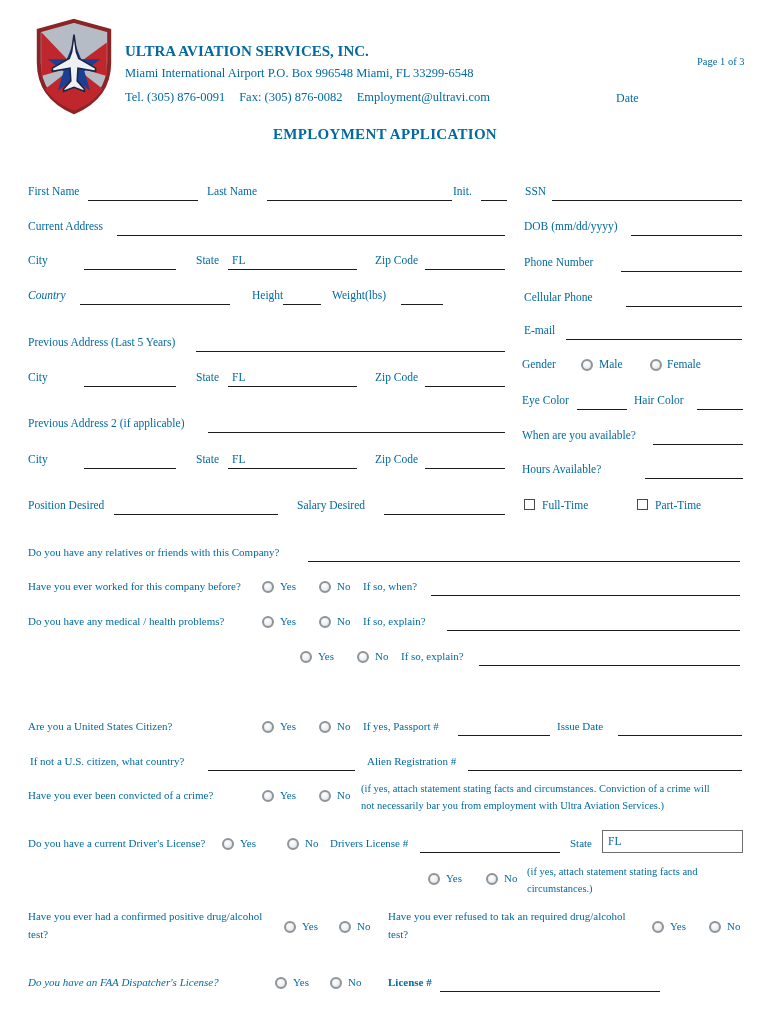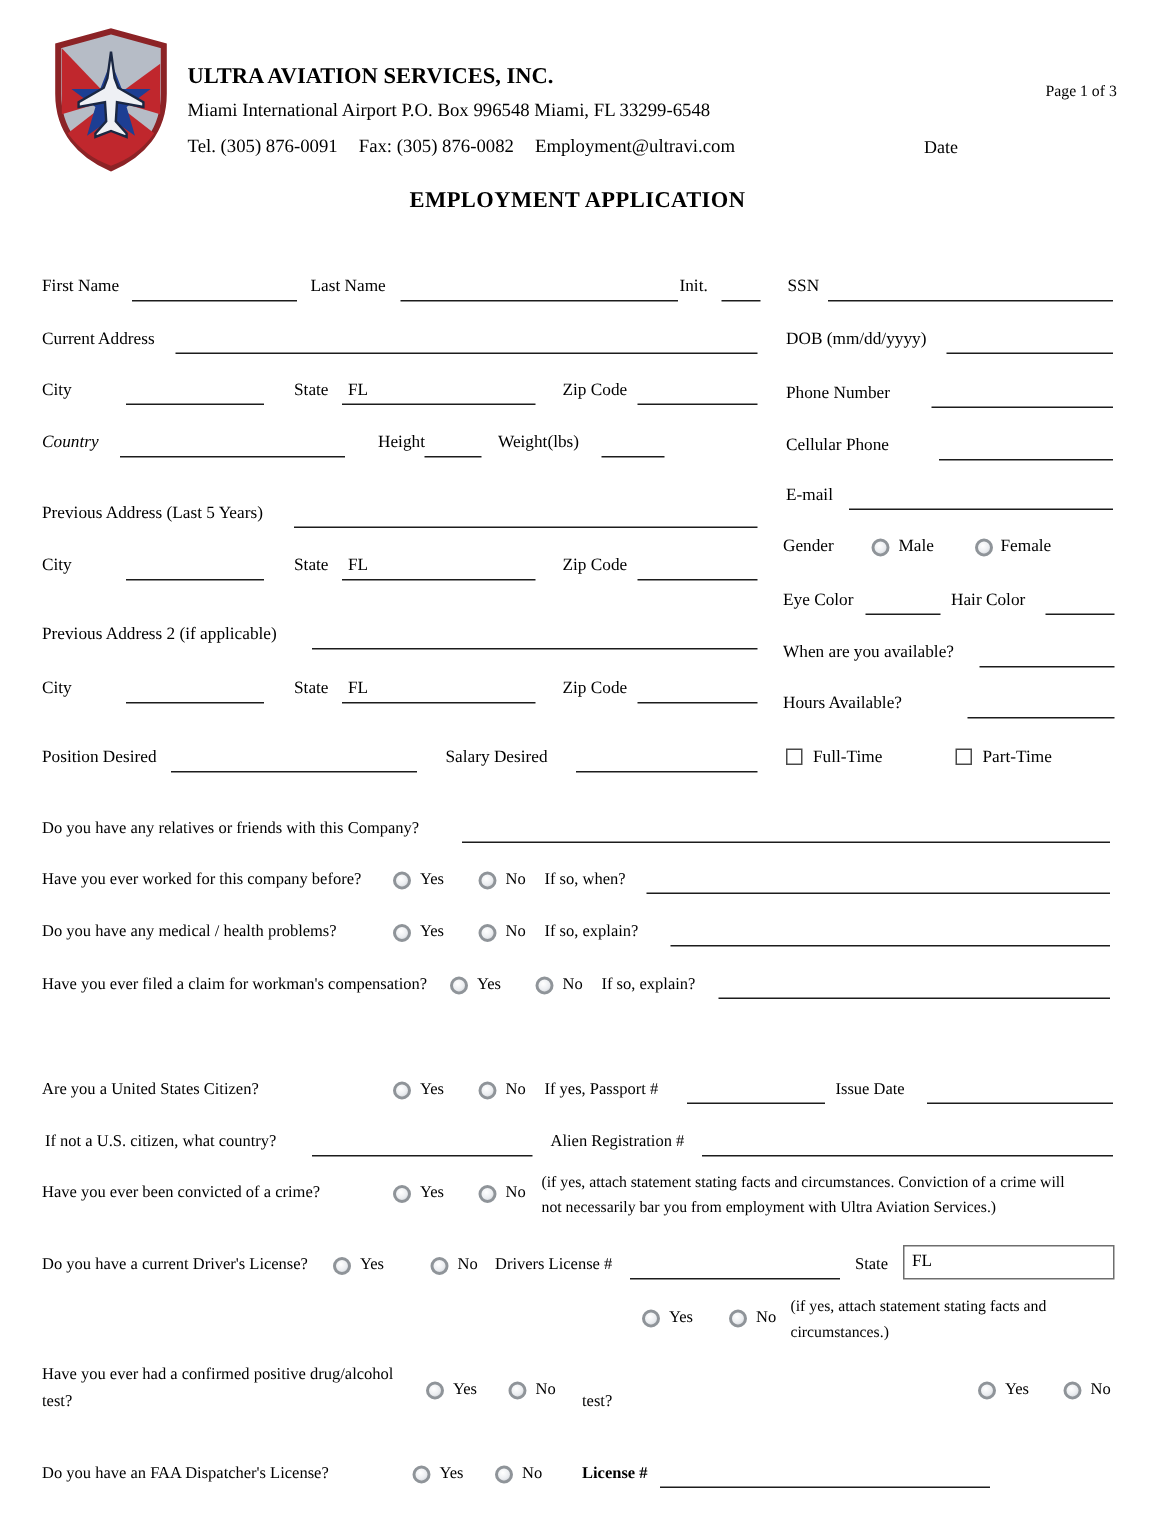--- a/index.html
+++ b/index.html
@@ -1,17 +1,17 @@
 <!DOCTYPE html>
 <html><head>
 <meta charset="utf-8">
 <style>
   html,body{margin:0;padding:0;background:#ffffff;}
   #page{position:relative;width:770px;height:1024px;background:#fff;overflow:hidden;
-        font-family:"Liberation Serif","DejaVu Serif",serif;color:#000000;}
+        font-family:"Liberation Serif","DejaVu Serif",serif;color:#0369a1;}
   .lbl{position:absolute;font-size:11.5px;line-height:14px;white-space:nowrap;}
   .q{position:absolute;font-size:11px;line-height:14px;white-space:nowrap;}
   .b{font-weight:bold;}
   .hr{position:absolute;height:3px;border-bottom:1px solid #1c1c1c;}
   .val{position:absolute;font-size:11.5px;line-height:14px;white-space:nowrap;}
   .radio{position:absolute;width:12px;height:12px;border-radius:50%;box-sizing:border-box;
          border:2px solid #8f9499;
          background:radial-gradient(circle at 40% 35%, #ffffff 0%, #eceef1 55%, #c7cbd1 100%);}
   .chk{position:absolute;width:11px;height:11px;box-sizing:border-box;border:1px solid #4a4a4a;background:#fff;}
   .box{position:absolute;box-sizing:border-box;border:1px solid #6e6e6e;background:#fff;}
@@ -142,21 +142,20 @@
   <div class="hr" style="left:431px;top:592px;width:309px;"></div>
 
   <span class="q" style="left:28px;top:614px;">Do you have any medical / health problems?</span>
   <div class="radio" style="left:262px;top:616px;"></div>
   <span class="q" style="left:280px;top:614px;">Yes</span>
   <div class="radio" style="left:319px;top:616px;"></div>
   <span class="q" style="left:337px;top:614px;">No</span>
   <span class="q" style="left:363px;top:614px;">If so, explain?</span>
   <div class="hr" style="left:447px;top:627px;width:293px;"></div>
 
-  <span class="q" style="left:28px;top:649px;">Have you ever filed a claim for workman's compensation?</span>
   <div class="radio" style="left:300px;top:651px;"></div>
   <span class="q" style="left:318px;top:649px;">Yes</span>
   <div class="radio" style="left:357px;top:651px;"></div>
   <span class="q" style="left:375px;top:649px;">No</span>
   <span class="q" style="left:401px;top:649px;">If so, explain?</span>
   <div class="hr" style="left:479px;top:662px;width:261px;"></div>
 
   <span class="q" style="left:28px;top:719px;">Are you a United States Citizen?</span>
   <div class="radio" style="left:262px;top:721px;"></div>
   <span class="q" style="left:280px;top:719px;">Yes</span>
@@ -198,27 +197,28 @@
   <span class="q" style="left:504px;top:871px;">No</span>
   <span class="note" style="left:527px;top:865px;">(if yes, attach statement stating facts and</span>
   <span class="note" style="left:527px;top:882px;">circumstances.)</span>
 
   <span class="q" style="left:28px;top:909px;">Have you ever had a confirmed positive drug/alcohol</span>
   <span class="q" style="left:28px;top:927px;">test?</span>
   <div class="radio" style="left:284px;top:921px;"></div>
   <span class="q" style="left:302px;top:919px;">Yes</span>
   <div class="radio" style="left:339px;top:921px;"></div>
   <span class="q" style="left:357px;top:919px;">No</span>
+  <span class="q" style="left:388px;top:909px;">Have you ever refused to tak an required drug/alcohol</span>
   <span class="q" style="left:388px;top:927px;">test?</span>
   <div class="radio" style="left:652px;top:921px;"></div>
   <span class="q" style="left:670px;top:919px;">Yes</span>
   <div class="radio" style="left:709px;top:921px;"></div>
   <span class="q" style="left:727px;top:919px;">No</span>
 
-  <span class="q" style="left:28px;top:975px;">Do you have an FAA Dispatcher's License?</span>
+  <span class="q" style="left:28px;top:975px;font-style:italic;">Do you have an FAA Dispatcher's License?</span>
   <div class="radio" style="left:275px;top:977px;"></div>
   <span class="q" style="left:293px;top:975px;">Yes</span>
   <div class="radio" style="left:330px;top:977px;"></div>
   <span class="q" style="left:348px;top:975px;">No</span>
   <span class="q" style="left:388px;top:975px;font-weight:bold;">License #</span>
   <div class="hr" style="left:440px;top:988px;width:220px;"></div>
 
 </div>
 
 </body></html>

